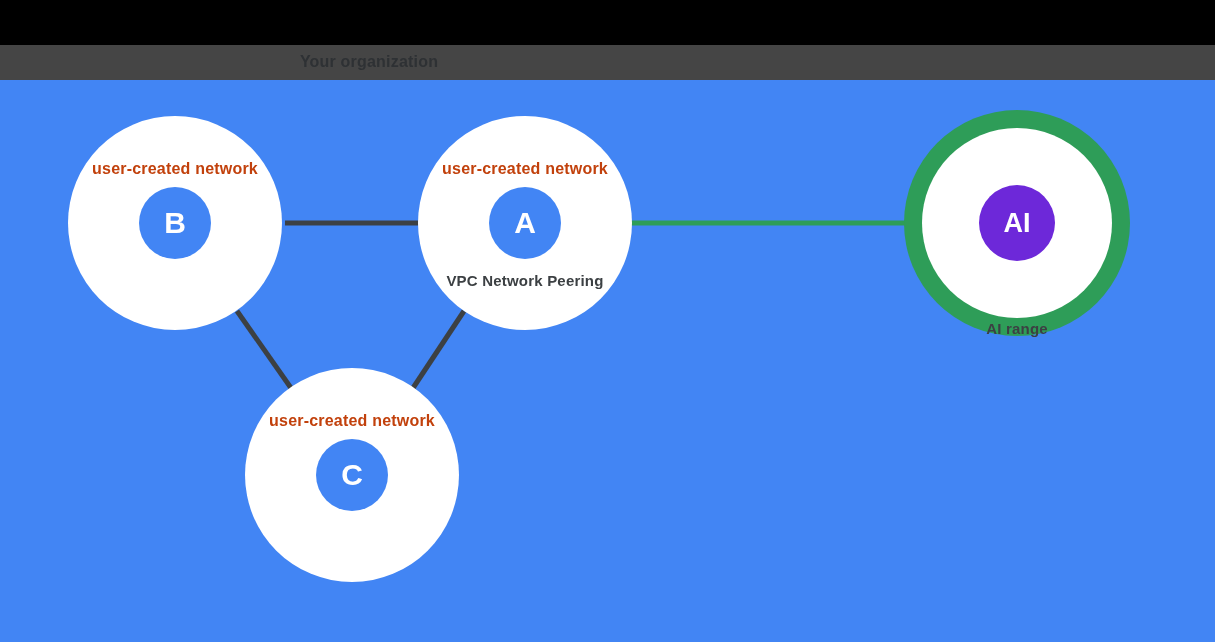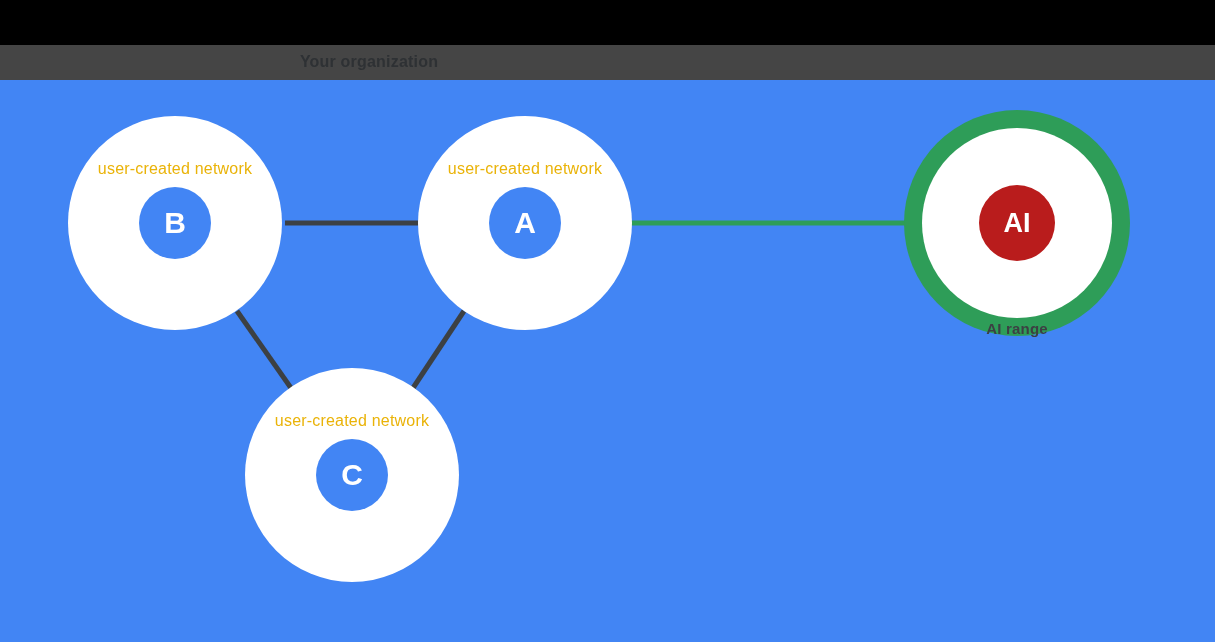--- a/index.html
+++ b/index.html
@@ -21,29 +21,29 @@
     position:absolute;top:0;left:0;width:214px;height:214px;border-radius:50%;background:#FFFFFF;
   }
   .net-b{left:68px;top:116px;width:214px;height:214px;}
   .net-a{left:418px;top:116px;width:214px;height:214px;}
   .net-c{left:245px;top:368px;width:214px;height:214px;}
   .net-ai{left:904px;top:110px;width:226px;height:226px;}
   .green-disc{position:absolute;top:0;left:0;width:226px;height:226px;border-radius:50%;background:#2E9D58;}
   .white-inner{position:absolute;top:18px;left:18px;width:190px;height:190px;border-radius:50%;background:#FFFFFF;}
   .net-label{
     position:absolute;top:44px;left:0;width:100%;text-align:center;
-    font-size:16px;font-weight:normal;color:#eab308;letter-spacing:.2px;
+    font-size:16px;font-weight:bold;color:#c2410c;letter-spacing:.2px;
   }
   .net-ai .net-label{top:55px;}
   .badge{
     position:absolute;left:71px;top:71px;width:72px;height:72px;border-radius:50%;
     background:#4285F4;color:#FFFFFF;font-weight:bold;font-size:30px;
     line-height:72px;text-align:center;
   }
-  .badge-green{left:75px;top:75px;width:76px;height:76px;line-height:76px;font-size:27px;background:#b91c1c;}
+  .badge-green{left:75px;top:75px;width:76px;height:76px;line-height:76px;font-size:27px;background:#6d28d9;}
   .net-sublabel{
     position:absolute;top:156px;left:0;width:100%;text-align:center;
     font-size:15px;font-weight:bold;color:#3C4043;letter-spacing:.2px;
   }
   .net-ai .net-sublabel{top:162px;margin-top:48px;}
 </style>
 </head>
 <body>
 
 <div class="stage">
@@ -63,20 +63,21 @@
   <div class="network net-b">
     <div class="disc"></div>
     <div class="net-label">user-created network</div>
     <div class="badge">B</div>
   </div>
 
   <div class="network net-a">
     <div class="disc"></div>
     <div class="net-label">user-created network</div>
     <div class="badge">A</div>
+    <div class="net-sublabel">VPC Network Peering</div>
   </div>
 
   <div class="network net-c">
     <div class="disc"></div>
     <div class="net-label">user-created network</div>
     <div class="badge">C</div>
   </div>
 
   <div class="network net-ai">
     <div class="green-disc"></div>

